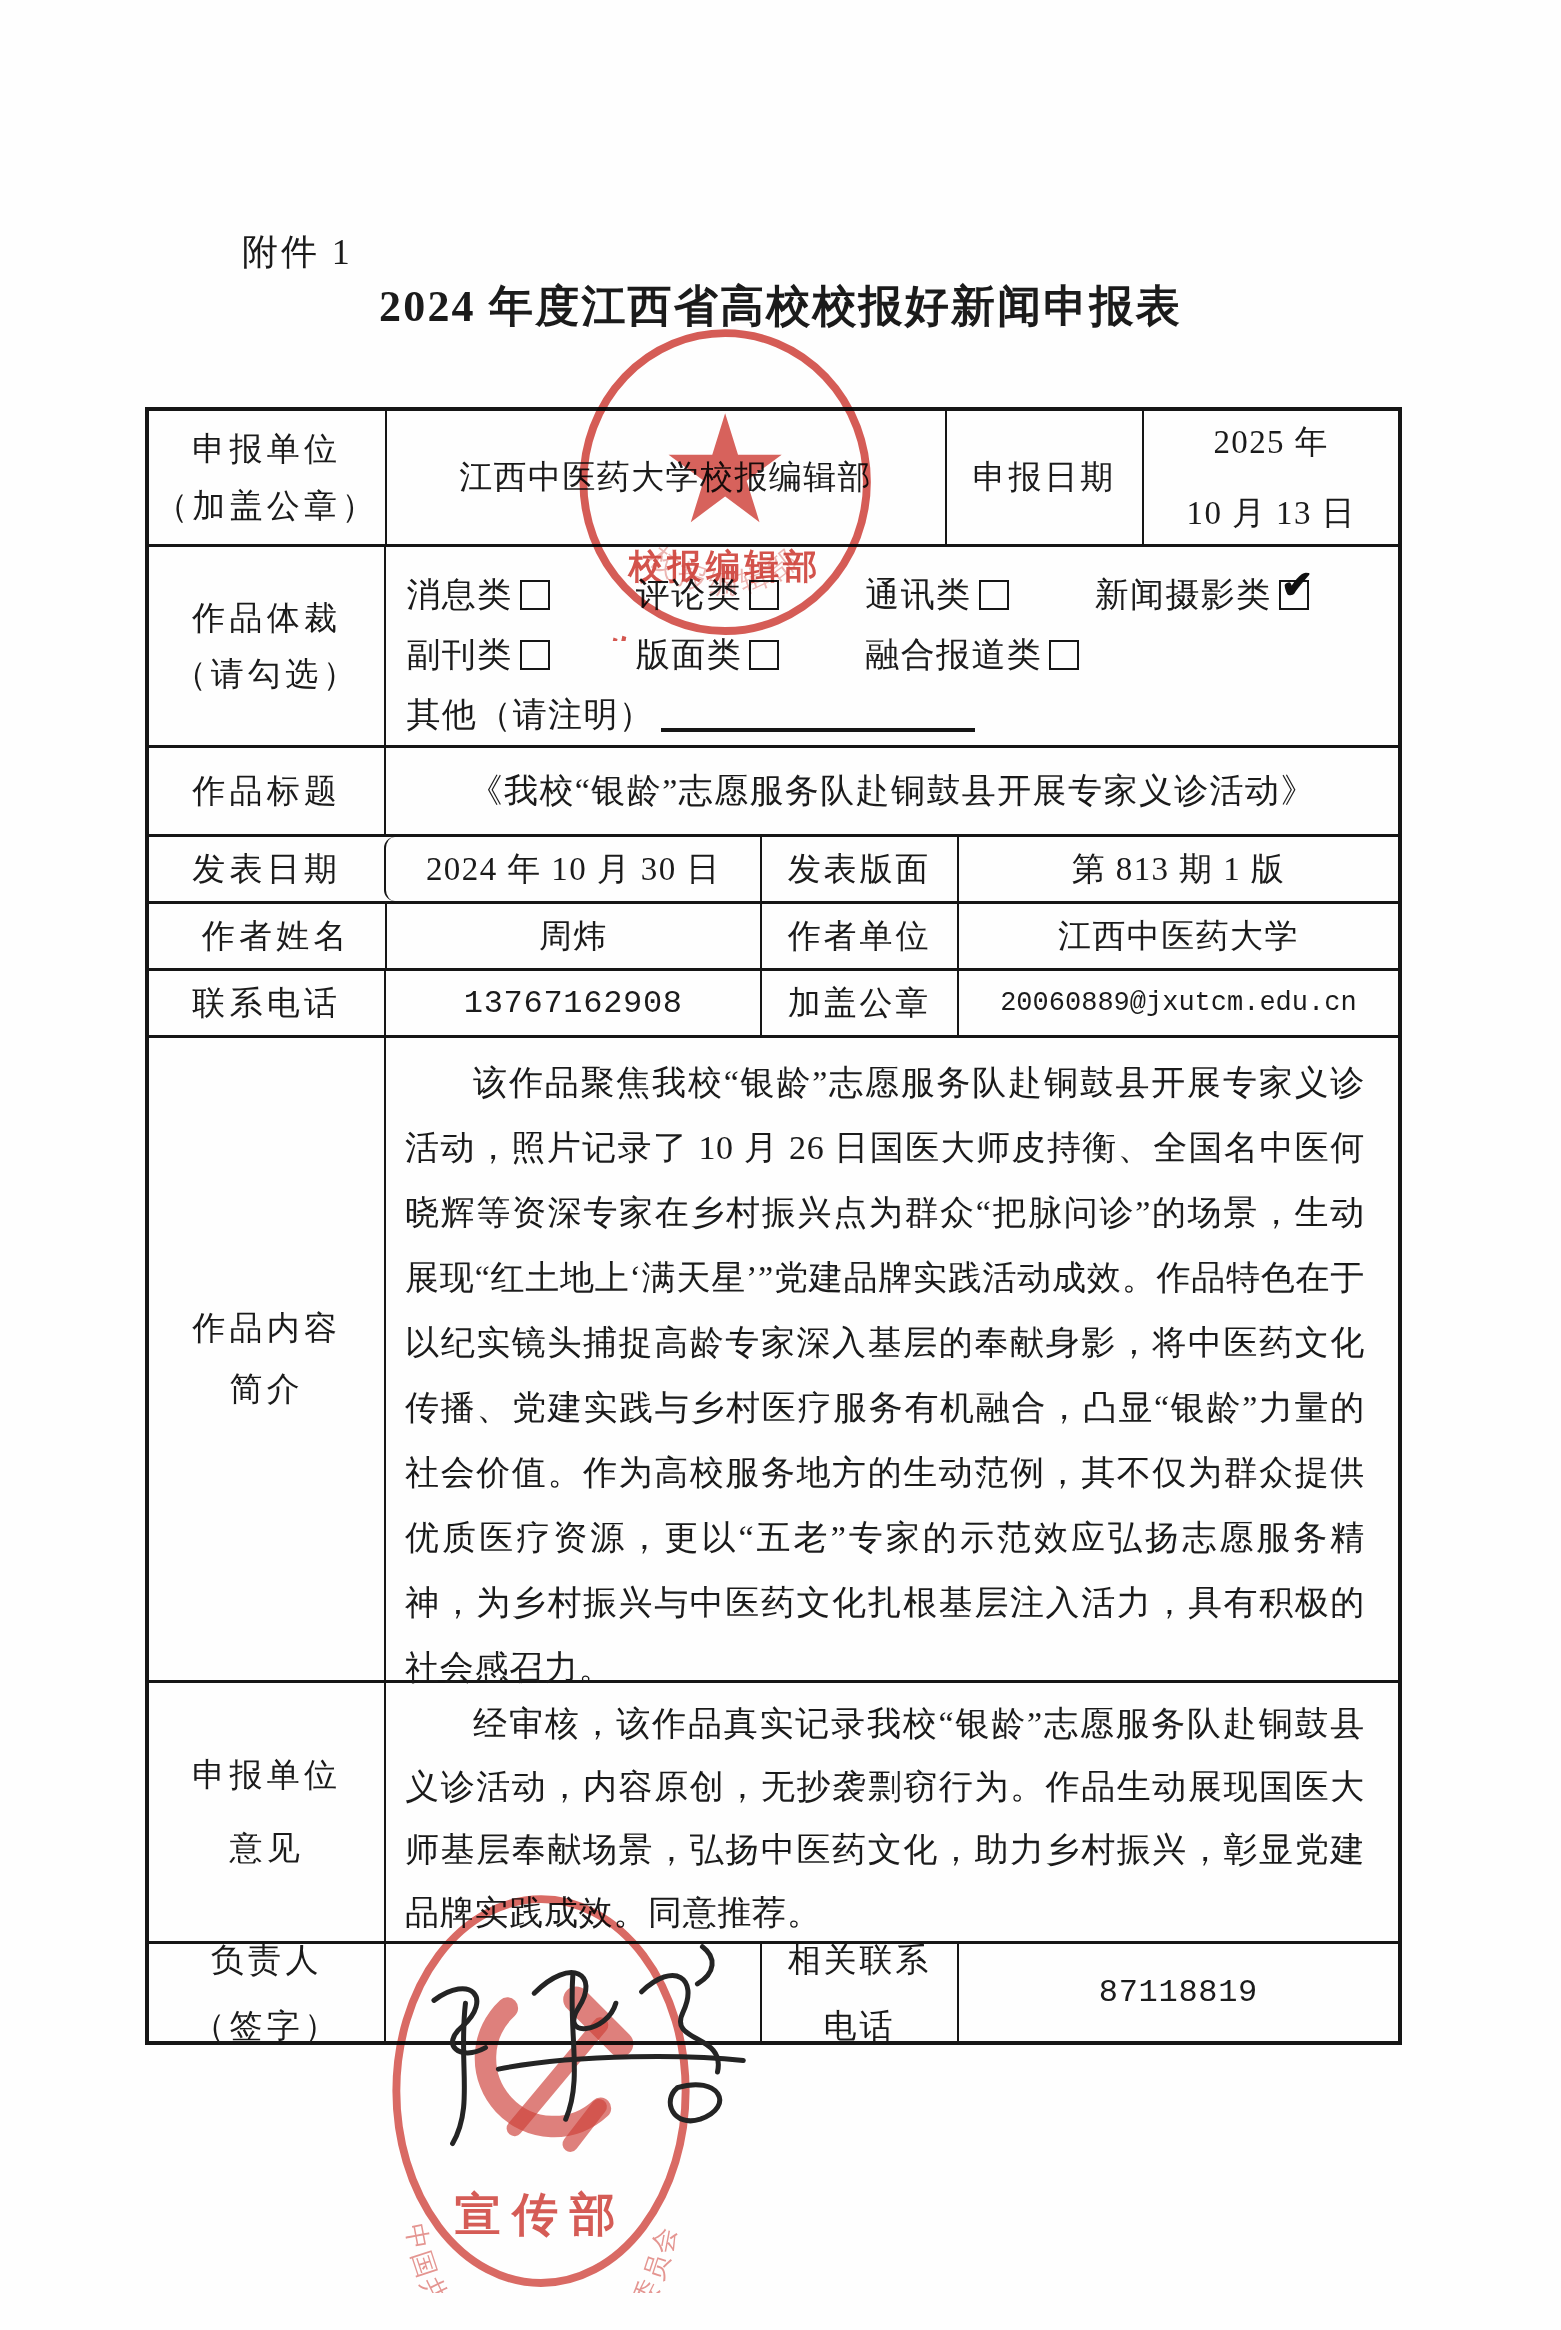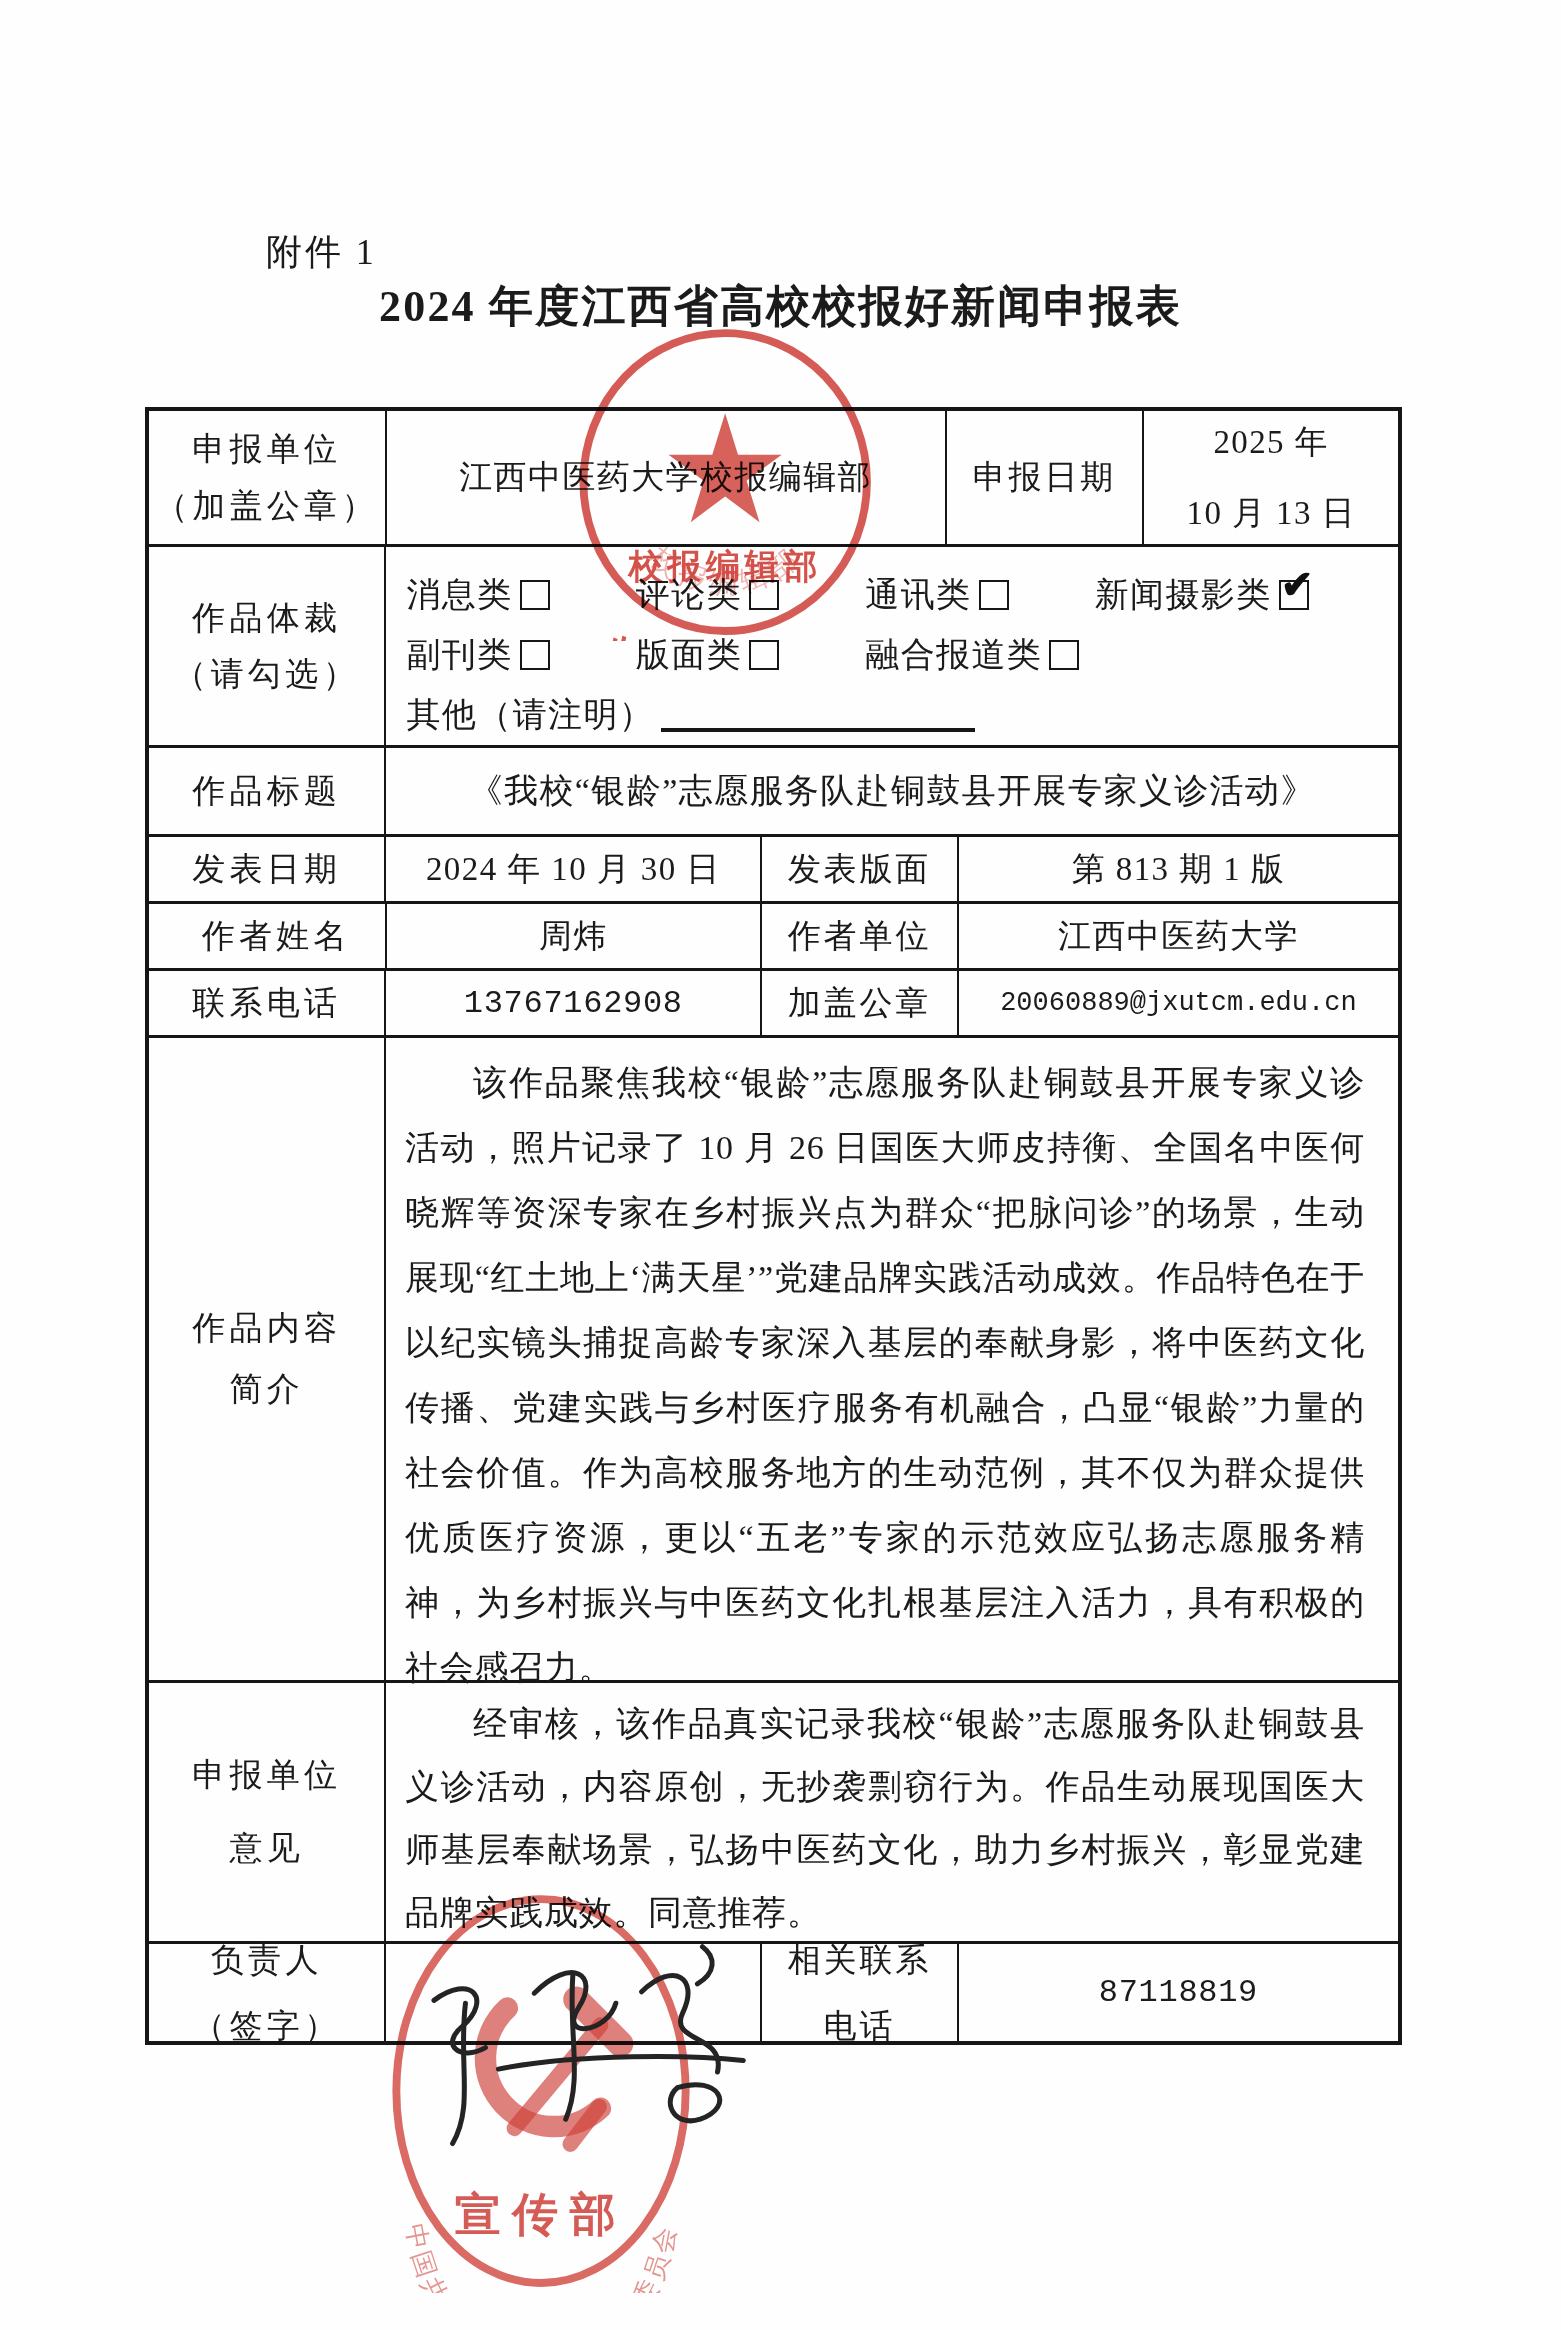--- a/index.html
+++ b/index.html
@@ -6,21 +6,21 @@
   body{
     width:1561px;height:2330px;
     background:#ffffff;
     font-family:"Liberation Serif", serif;
     color:#1b1b1b;
   }
   .page{position:relative;width:1561px;height:2330px;background:#fefefe;overflow:hidden;}
 
   .attachment{
     position:absolute;left:242px;top:228px;
-    font-size:36px;letter-spacing:2.9px;margin-left:24px;
+    font-size:36px;letter-spacing:2.9px;
   }
   .doc-title{
     position:absolute;left:0;top:277px;width:100%;
     text-align:center;font-size:44px;font-weight:bold;letter-spacing:2.2px;
   }
 
   .sheet{
     position:absolute;left:145px;top:407px;width:1257px;
     border:4.3px solid #161616;box-sizing:border-box;
   }
@@ -129,21 +129,21 @@
 
     <div class="row" style="height:89px;">
       <div class="cell cfirst label-cell" style="width:237px;">作品标题</div>
       <div class="cell v" style="width:1020px;">
         <span style="font-size:34px;">《我校“银龄”志愿服务队赴铜鼓县开展专家义诊活动》</span>
       </div>
     </div>
 
     <div class="row" style="height:67px;">
       <div class="cell cfirst label-cell" style="width:237px;">发表日期</div>
-      <div class="cell v" style="width:378px;">2024 年 10 月 30 日</div>
+      <div class="cell v" style="width:378px;border-radius:11px;">2024 年 10 月 30 日</div>
       <div class="cell label-cell" style="width:198px;letter-spacing:2.9px;">发表版面</div>
       <div class="cell v" style="width:444px;">第 813 期 1 版</div>
     </div>
 
     <div class="row" style="height:67px;">
       <div class="cell cfirst label-cell" style="width:237px;padding-left:19px;">作者姓名</div>
       <div class="cell v" style="width:378px;">周炜</div>
       <div class="cell label-cell" style="width:198px;letter-spacing:2.9px;">作者单位</div>
       <div class="cell v" style="width:444px;">江西中医药大学</div>
     </div>

